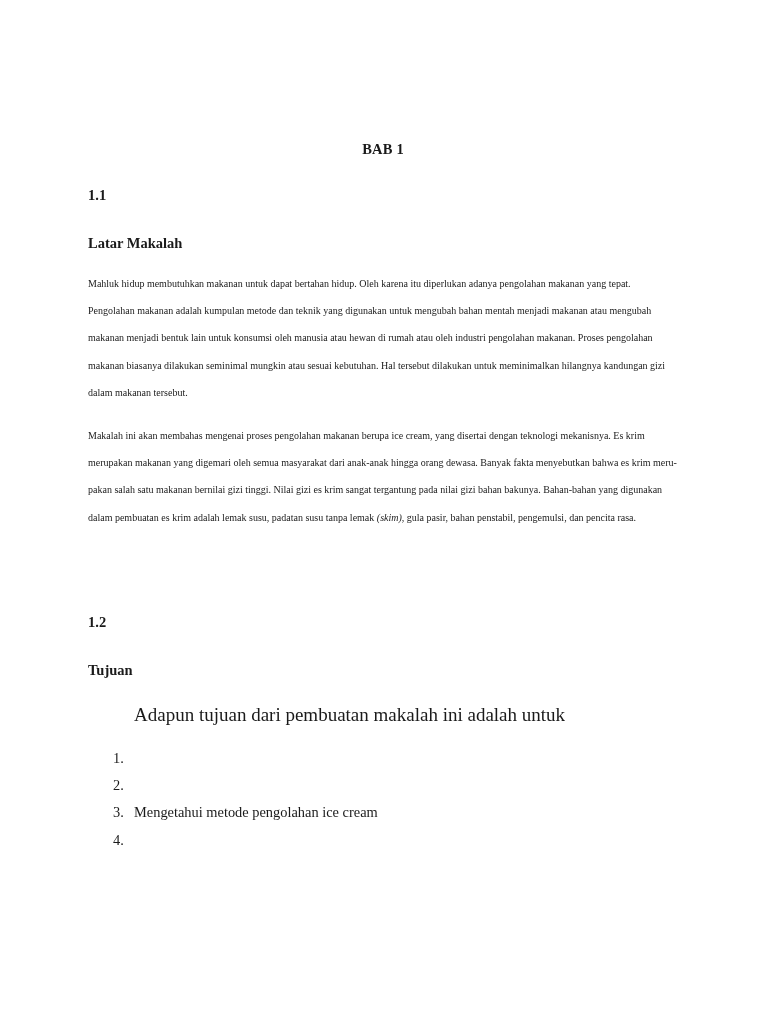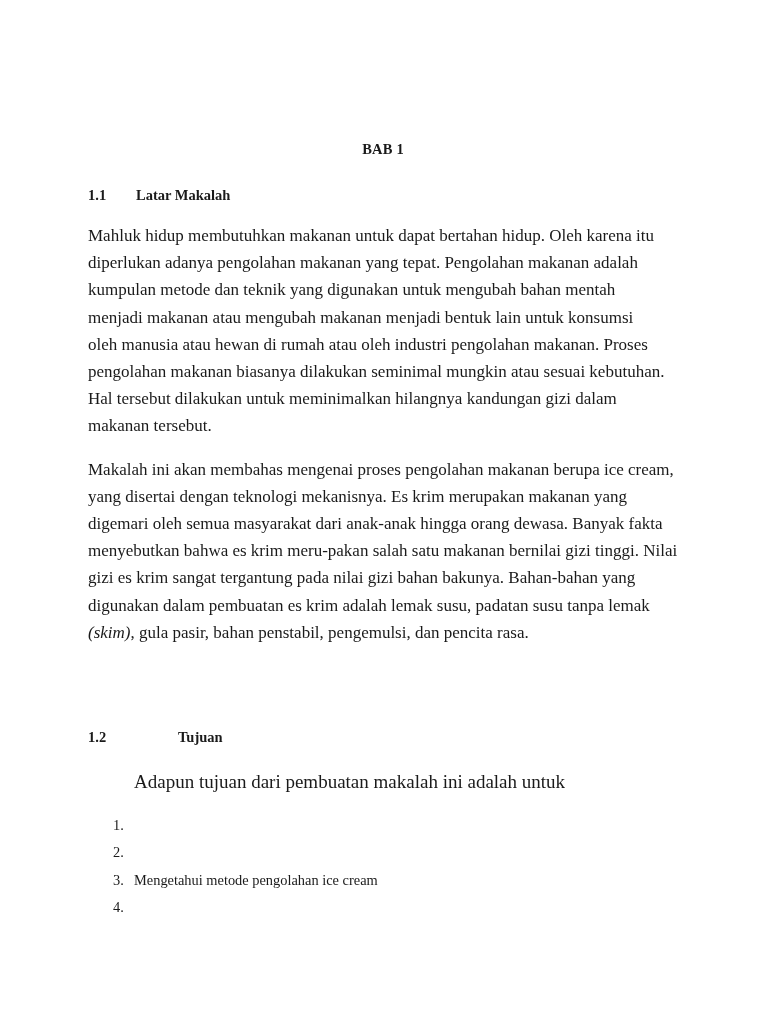--- a/index.html
+++ b/index.html
@@ -41,35 +41,35 @@
   .chapter-subtitle {
     padding-top: 18px;
   }
   .section-heading {
     font-size: 14.5px;
     font-weight: bold;
     line-height: 27px;
     display: flex;
     align-items: baseline;
     white-space: pre;
+    flex-direction: column;
   }
   .section-heading .sec-num {
     display: inline-block;
     width: 48px;
     flex: 0 0 48px;
   }
   #sec-latar-belakang {
     padding-top: 19px;
   }
   #sec-tujuan {
     padding-top: 78px;
-    gap: 42px;
   }
   .body-paragraph {
-    font-size: 17px;
+    font-size: 10px;
     line-height: 27.2px;
     text-align: left;
     margin: 0;
     hyphens: none;
   }
   #paragraph-latar-belakang-1 {
     padding-top: 13px;
     width: 578px;
   }
   #paragraph-latar-belakang-2 {

